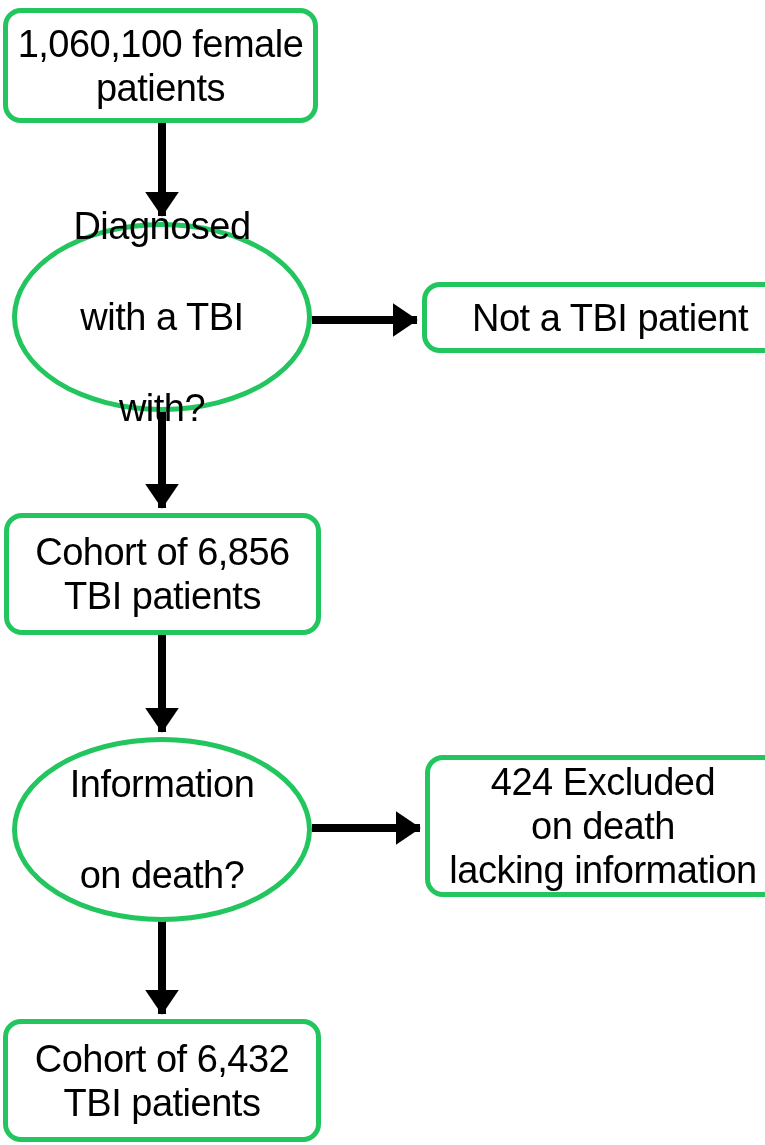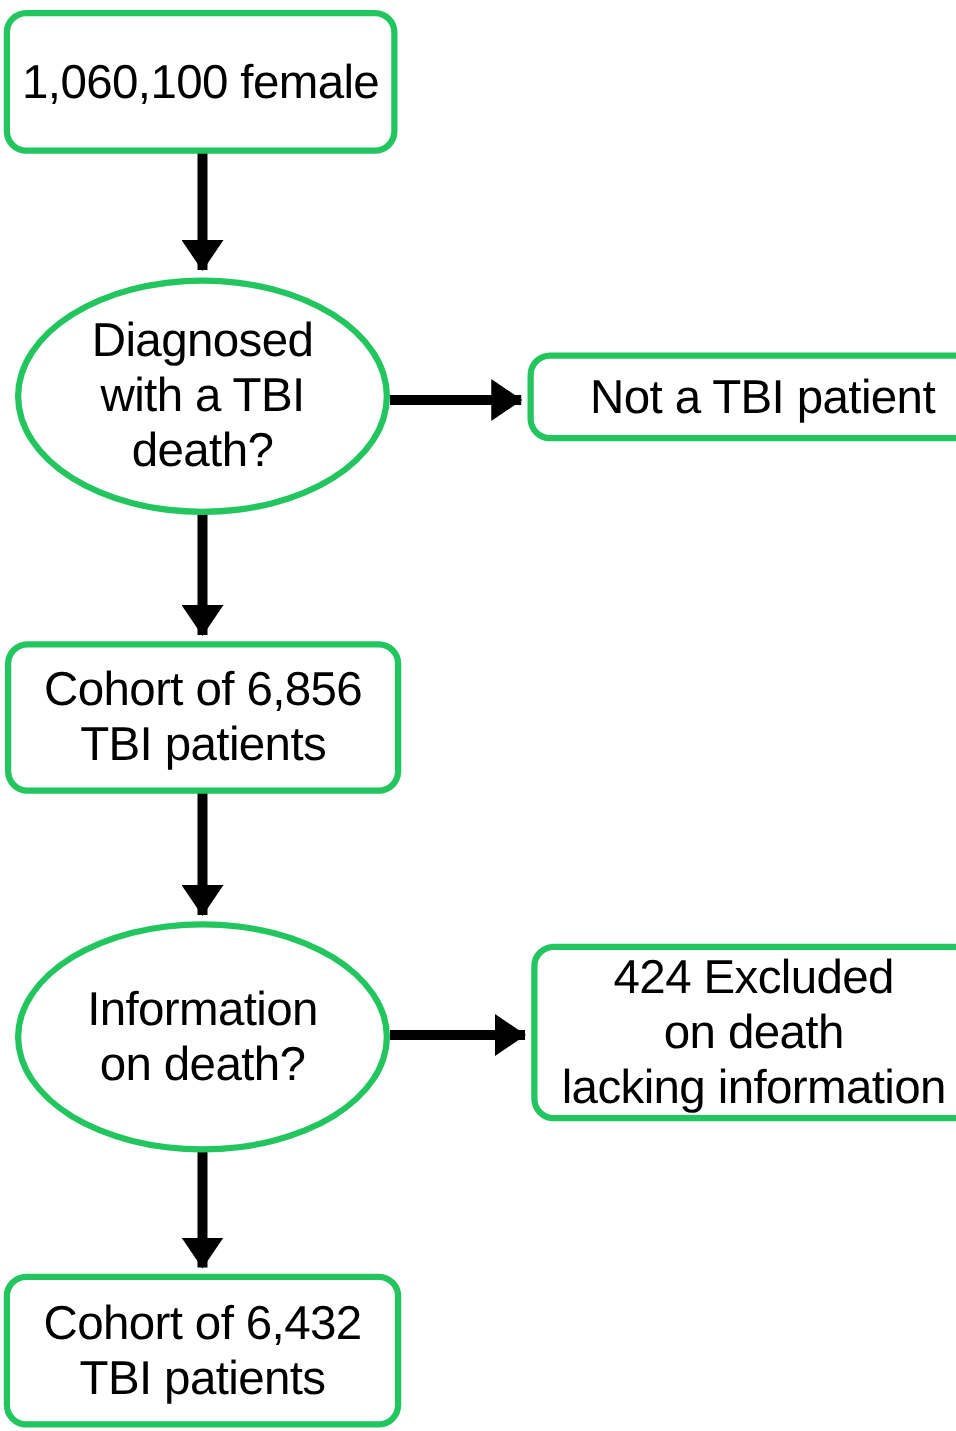--- a/index.html
+++ b/index.html
@@ -35,20 +35,21 @@
     text-align: center;
     font-size: 38px;
     line-height: 44px;
     letter-spacing: -0.5px;
   }
   .box {
     border-radius: 18px;
   }
   .ellipse {
     border-radius: 50%;
+    gap: 47px;
   }
   .line {
     display: block;
     white-space: nowrap;
   }
   
   #n-start        { left: 3px;   top: 8px;    width: 315px; height: 115px; }
   #n-dec-tbi      { left: 12px;  top: 222px;  width: 300px; height: 190px; }
   #n-not-tbi      { left: 422px; top: 282px;  width: 376px; height: 71px;  }
   #n-cohort-6856  { left: 4px;   top: 513px;  width: 317px; height: 122px; }
@@ -70,26 +71,27 @@
     <line x1="162" y1="121" x2="162" y2="216" stroke="#000000" stroke-width="8" marker-end="url(#ah)"></line>
     <line x1="312" y1="320" x2="417" y2="320" stroke="#000000" stroke-width="8" marker-end="url(#ah)"></line>
     <line x1="162" y1="410" x2="162" y2="508" stroke="#000000" stroke-width="8" marker-end="url(#ah)"></line>
     <line x1="162" y1="633" x2="162" y2="732" stroke="#000000" stroke-width="8" marker-end="url(#ah)"></line>
     <line x1="312" y1="828" x2="420" y2="828" stroke="#000000" stroke-width="8" marker-end="url(#ah)"></line>
     <line x1="162" y1="920" x2="162" y2="1014" stroke="#000000" stroke-width="8" marker-end="url(#ah)"></line>
   </svg>
 
   <div class="node box" id="n-start">
     <span class="line">1,060,100 female</span>
+    <span class="line">patients</span>
   </div>
 
   <div class="node ellipse" id="n-dec-tbi">
     <span class="line">Diagnosed</span>
     <span class="line">with a TBI</span>
-    <span class="line">death?</span>
+    <span class="line">with?</span>
   </div>
 
   <div class="node box" id="n-not-tbi">
     <span class="line">Not a TBI patient</span>
   </div>
 
   <div class="node box" id="n-cohort-6856">
     <span class="line">Cohort of 6,856</span>
     <span class="line">TBI patients</span>
   </div>

